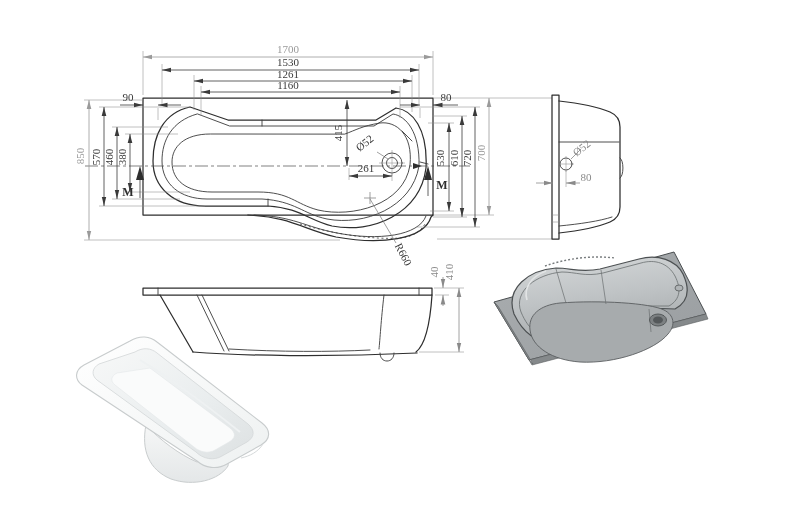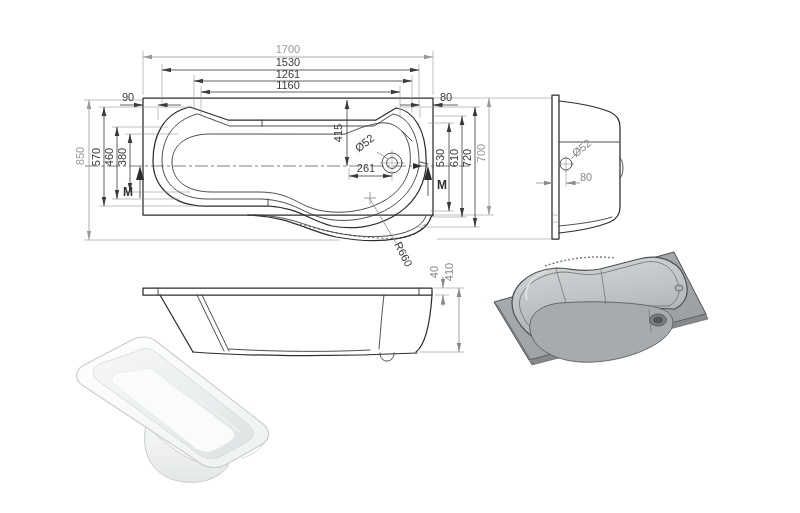--- a/index.html
+++ b/index.html
@@ -1,17 +1,17 @@
 <!DOCTYPE html>
 <html><head>
 <meta charset="utf-8">
 <style>
   html,body{margin:0;padding:0;background:#fff;}
   .stage{position:relative;width:716px;height:513px;background:#ffffff;overflow:hidden;
-         font-family:Liberation Sans, sans-serif;}
+         font-family:Liberation Serif, serif;}
   svg{display:block;}
   .obj   {stroke:#2e2e2e;fill:none;stroke-width:1.25;stroke-linecap:round;stroke-linejoin:round;}
   .obj2  {stroke:#3a3a3a;fill:none;stroke-width:0.9;stroke-linecap:round;stroke-linejoin:round;}
   .dim   {stroke:#3a3a3a;fill:none;stroke-width:0.8;}
   .ext   {stroke:#8c8c8c;fill:none;stroke-width:0.55;}
   .cl    {stroke:#4a4a4a;fill:none;stroke-width:0.7;stroke-dasharray:13 3 3 3;}
   .dimtxt{font-size:11px;fill:#3a3a3a;text-anchor:middle;}
   .graytxt{fill:#9a9a9a;}
   .midtxt{fill:#8a8a8a;}
   .mtxt  {font-size:12px;font-weight:600;fill:#2e2e2e;text-anchor:middle;}

